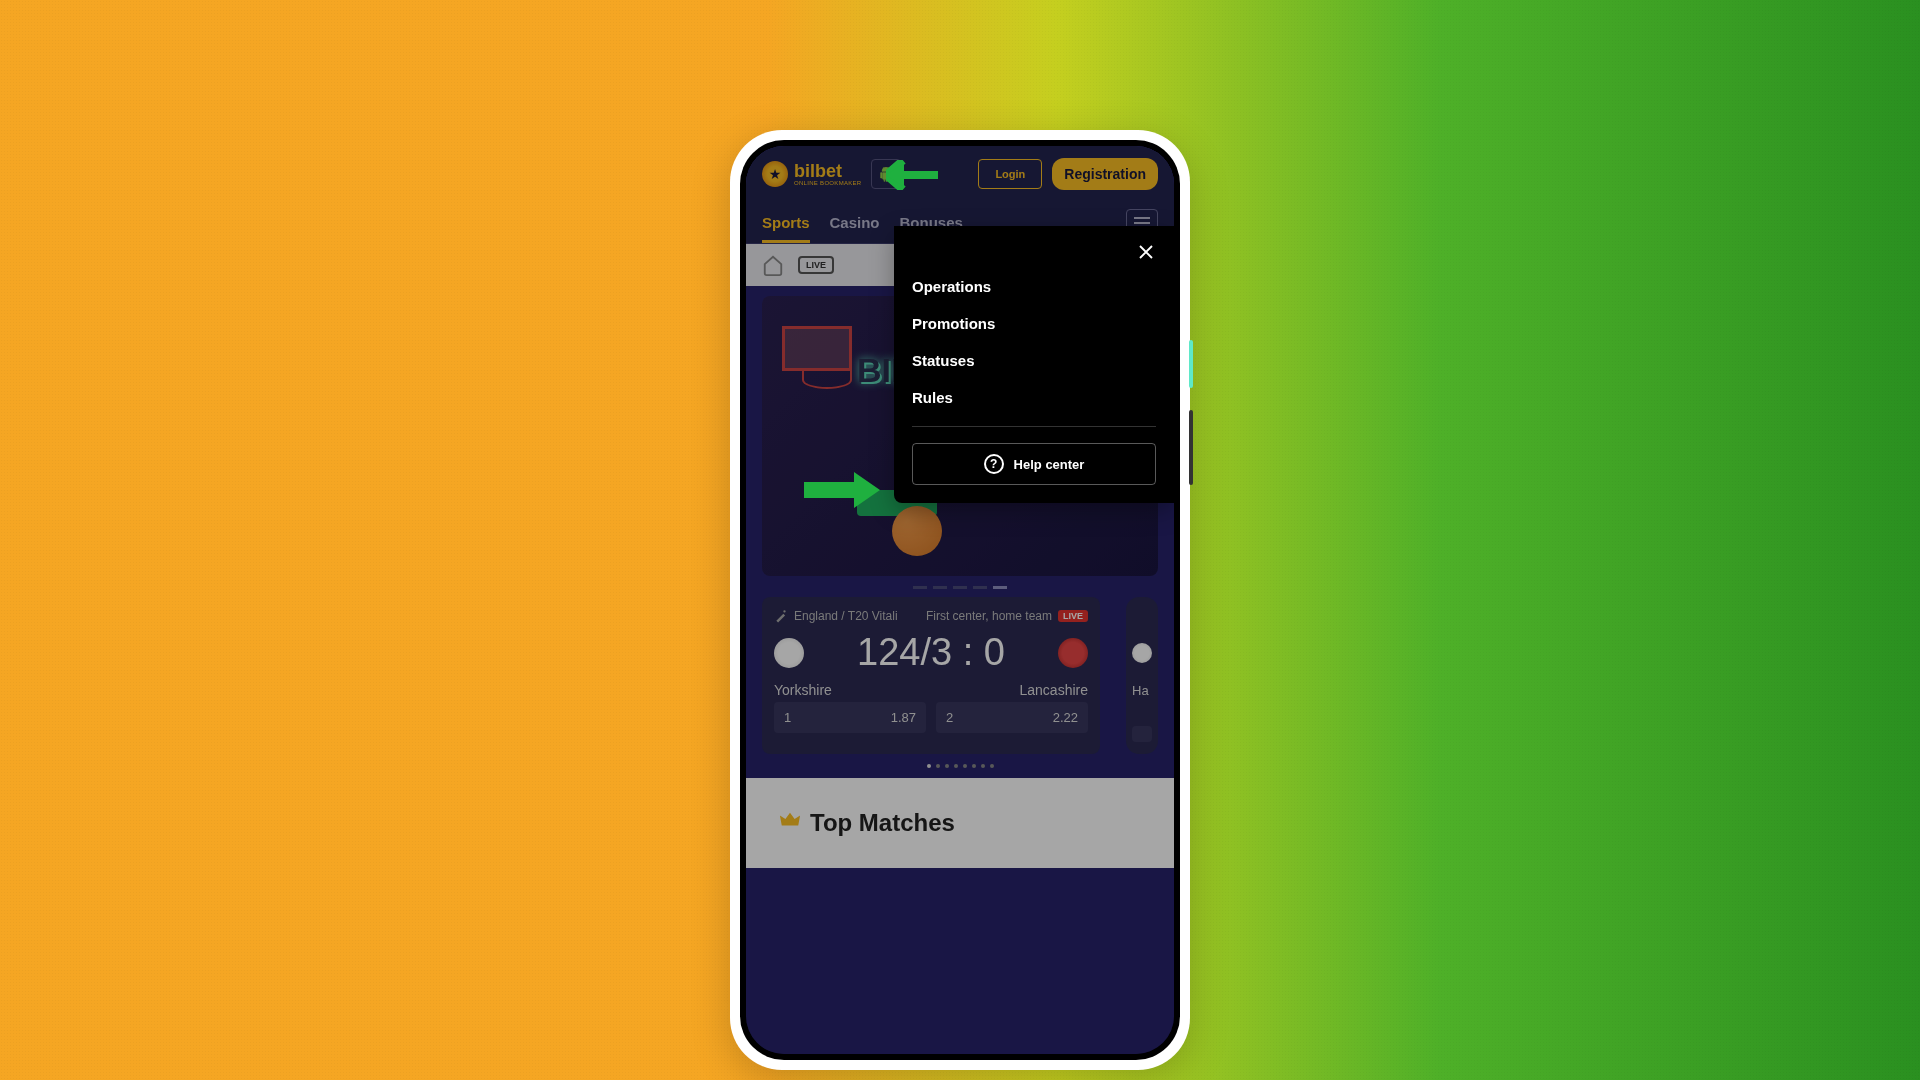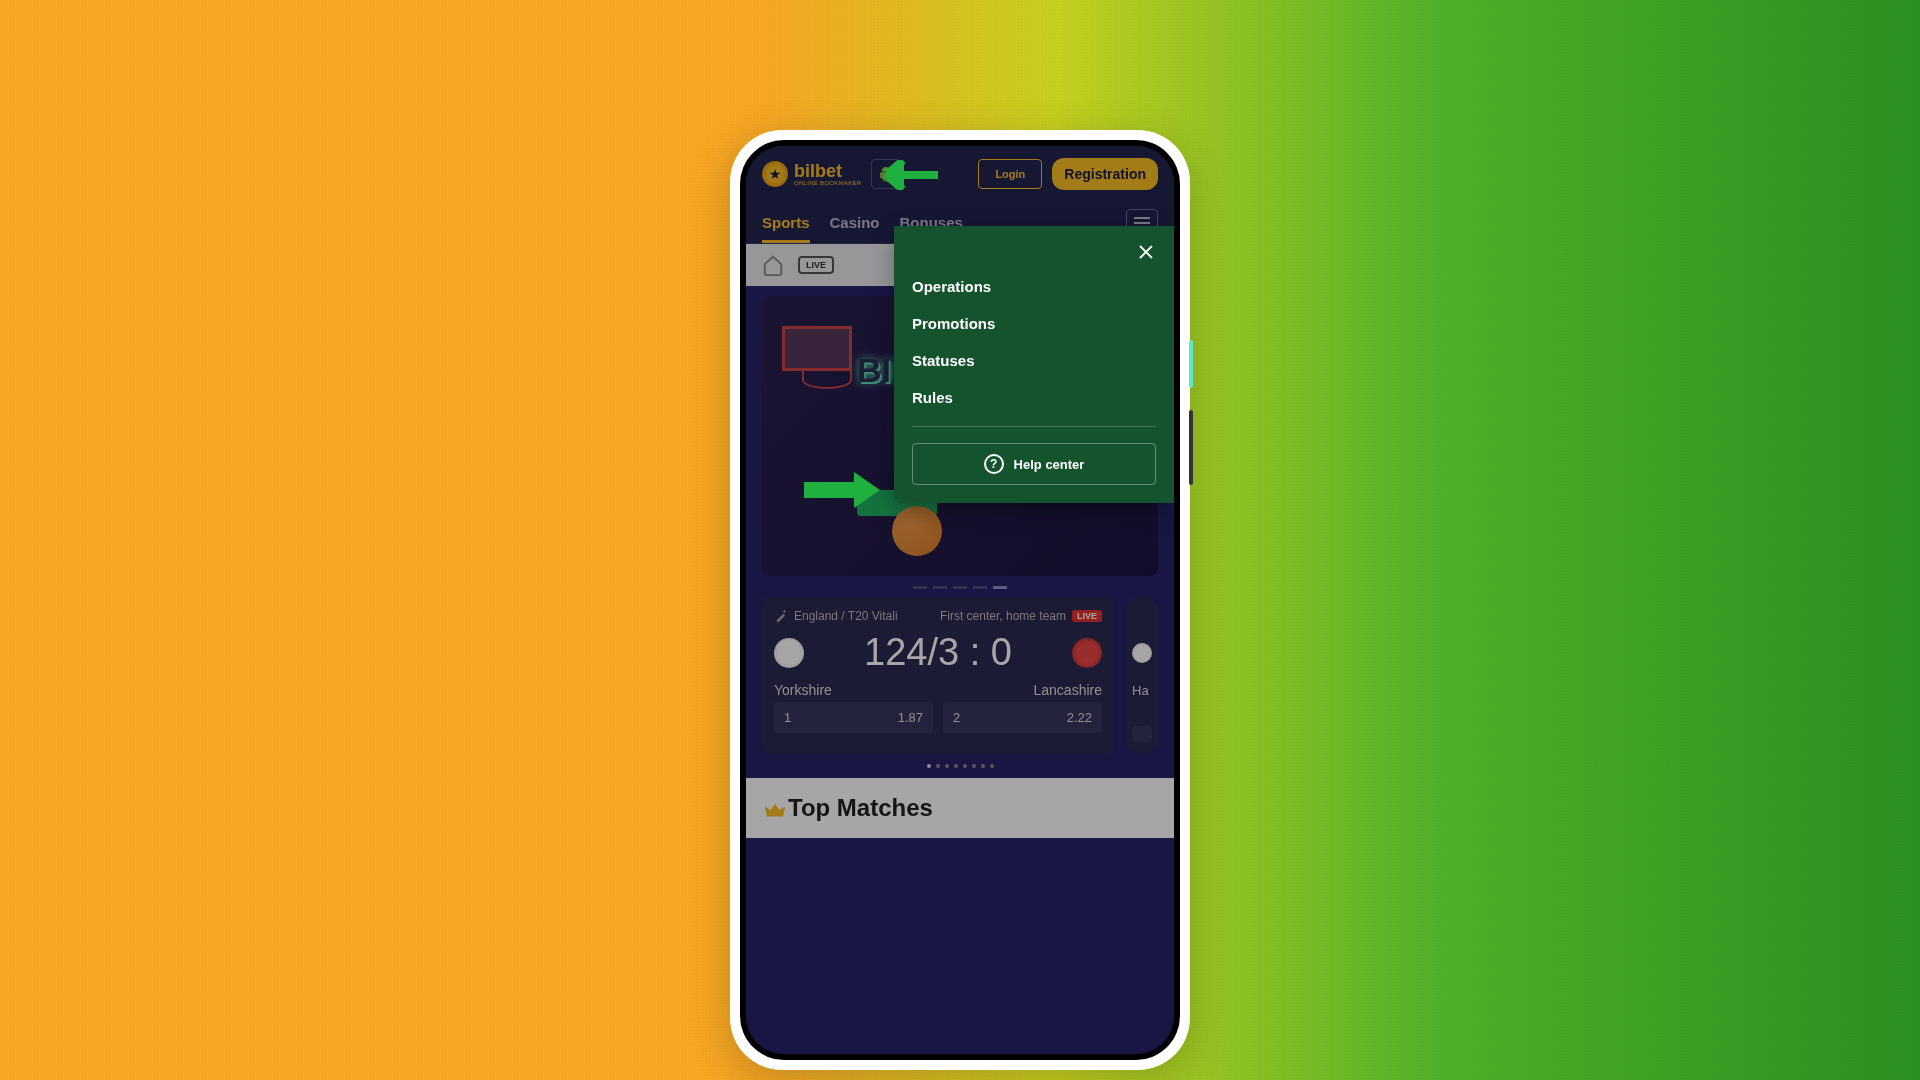--- a/index.html
+++ b/index.html
@@ -263,21 +263,21 @@
   gap: 6px;
   justify-content: center;
   margin: 8px 0;
 }
 .banner-dots span { width: 14px; height: 3px; background: #4a4a7a; }
 .banner-dots span.active { background: #9090c0; }
 
 
 .match-area {
   display: flex;
-  gap: 12px;
+  gap: 26px;
   padding: 0 16px;
 }
 .match-card {
   background: #2b2a52;
   border-radius: 8px;
   padding: 12px;
   flex: 1;
 }
 .match-card.peek {
   flex: 0 0 28px;
@@ -340,42 +340,42 @@
   gap: 5px;
   justify-content: center;
   margin: 10px 0;
 }
 .match-dots span { width: 4px; height: 4px; border-radius: 50%; background: #888; }
 .match-dots span.active { background: #ddd; }
 
 
 .top-section {
   background: #fff;
-  padding: 16px;
-  display: flex;
-  align-items: flex-end;
-  gap: 0;
+  padding: 31px;
+  display: flex;
+  align-items: flex-start;
+  gap: 7px;
 }
 .crown-icon {
   width: 26px;
   height: 22px;
 }
 .top-title {
   font-size: 24px;
   font-weight: 700;
   color: #222;
 }
 
 
 .popup {
   position: absolute;
   top: 80px;
   right: 0;
   width: 280px;
-  background: #14532d;
+  background: #000000;
   border-radius: 0 0 0 8px;
   z-index: 20;
   padding: 18px;
   box-shadow: 0 8px 24px rgba(0,0,0,0.3);
 }
 .popup-close {
   position: absolute;
   top: 14px;
   right: 16px;
   color: #fff;

